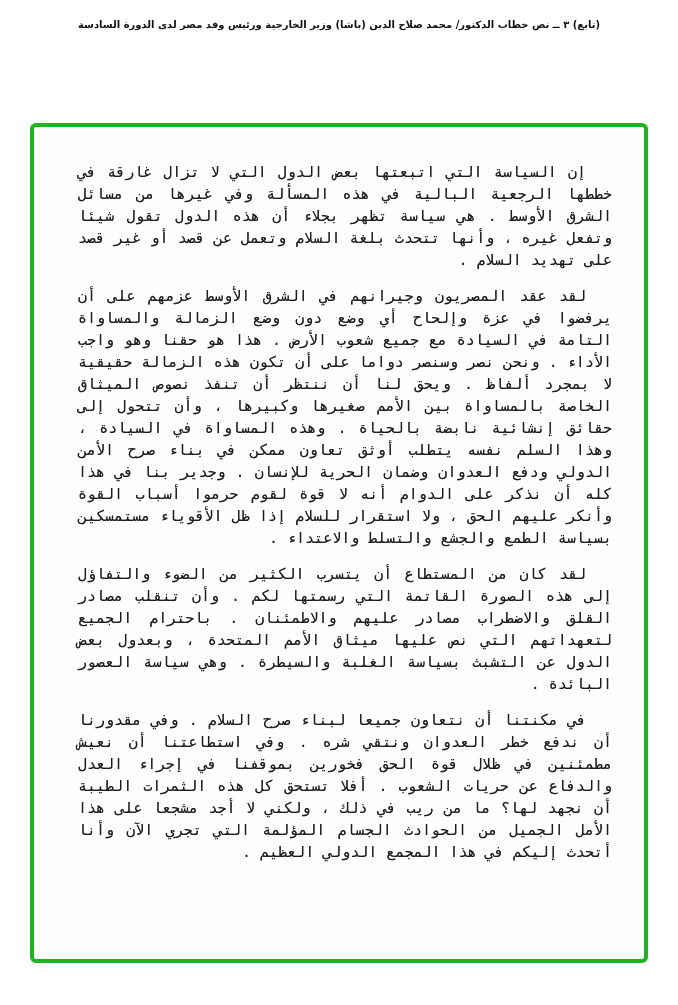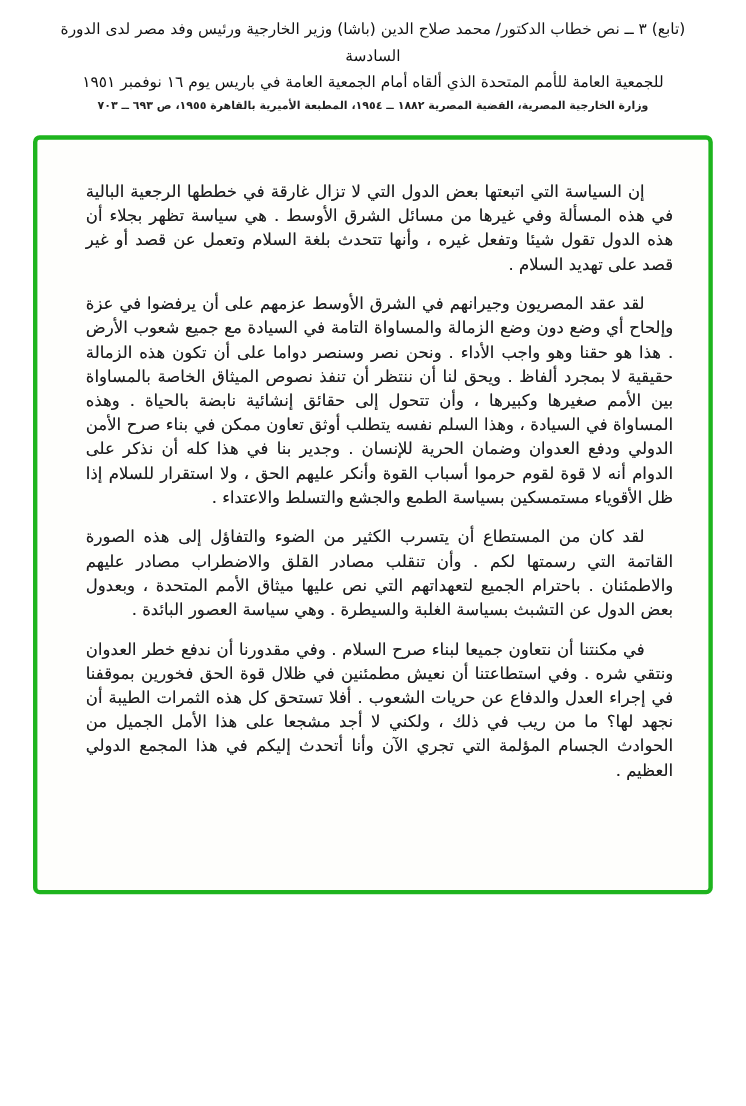--- a/index.html
+++ b/index.html
@@ -15,41 +15,42 @@
     font-family: "DejaVu Sans", sans-serif;
     direction: rtl;
     overflow: hidden;
   }
   .doc-header {
     padding: 16px 34px 0 34px;
     text-align: center;
     color: #111111;
   }
   .header-line {
-    font-size: 14px;
-    font-weight: normal;
+    font-size: 10px;
+    font-weight: bold;
     line-height: 1.7;
     letter-spacing: 0.1px;
   }
   .header-citation {
     font-size: 10px;
     font-weight: bold;
     margin-top: 4px;
     color: #222222;
   }
   .scan-frame {
     position: absolute;
     left: 30px;
     top: 123px;
     width: 618px;
-    height: 690px;
+    height: 840px;
     box-sizing: border-box;
     border: 4px solid var(--frame_border, #1eb41e);
     border-radius: 6px;
     background: #fefefc;
+    font-family: Liberation Mono, monospace;
   }
   .scan-content {
     padding: 36px 32px 0 44px;
     font-size: 15px;
     line-height: 22px;
     color: var(--ink, #1d1d1f);
     text-align: justify;
     text-shadow: 0 0 0.45px rgba(20,20,20,0.55);
   }
   .scan-content p {
@@ -57,22 +58,20 @@
     text-indent: 26px;
   }
 </style>
 </head>
 <body>
 
 <div class="page">
 
   <header class="doc-header">
     <div class="header-line">(تابع) ٣ ــ نص خطاب الدكتور/ محمد صلاح الدين (باشا) وزير الخارجية ورئيس وفد مصر لدى الدورة السادسة</div>
-    <div class="header-line">للجمعية العامة للأمم المتحدة الذي ألقاه أمام الجمعية العامة في باريس يوم ١٦ نوفمبر ١٩٥١</div>
-    <div class="header-citation">وزارة الخارجية المصرية، القضية المصرية ١٨٨٢ ــ ١٩٥٤، المطبعة الأميرية بالقاهرة ١٩٥٥، ص ٦٩٣ ــ ٧٠٣</div>
   </header>
 
   <div class="scan-frame">
     <div class="scan-content">
       <p>إن السياسة التي اتبعتها بعض الدول التي لا تزال غارقة في خططها الرجعية البالية في هذه المسألة وفي غيرها من مسائل الشرق الأوسط . هي سياسة تظهر بجلاء أن هذه الدول تقول شيئا وتفعل غيره ، وأنها تتحدث بلغة السلام وتعمل عن قصد أو غير قصد على تهديد السلام .</p>
       <p>لقد عقد المصريون وجيرانهم في الشرق الأوسط عزمهم على أن يرفضوا في عزة وإلحاح أي وضع دون وضع الزمالة والمساواة التامة في السيادة مع جميع شعوب الأرض . هذا هو حقنا وهو واجب الأداء . ونحن نصر وسنصر دواما على أن تكون هذه الزمالة حقيقية لا بمجرد ألفاظ . ويحق لنا أن ننتظر أن تنفذ نصوص الميثاق الخاصة بالمساواة بين الأمم صغيرها وكبيرها ، وأن تتحول إلى حقائق إنشائية نابضة بالحياة . وهذه المساواة في السيادة ، وهذا السلم نفسه يتطلب أوثق تعاون ممكن في بناء صرح الأمن الدولي ودفع العدوان وضمان الحرية للإنسان . وجدير بنا في هذا كله أن نذكر على الدوام أنه لا قوة لقوم حرموا أسباب القوة وأنكر عليهم الحق ، ولا استقرار للسلام إذا ظل الأقوياء مستمسكين بسياسة الطمع والجشع والتسلط والاعتداء .</p>
       <p>لقد كان من المستطاع أن يتسرب الكثير من الضوء والتفاؤل إلى هذه الصورة القاتمة التي رسمتها لكم . وأن تنقلب مصادر القلق والاضطراب مصادر عليهم والاطمئنان . باحترام الجميع لتعهداتهم التي نص عليها ميثاق الأمم المتحدة ، وبعدول بعض الدول عن التشبث بسياسة الغلبة والسيطرة . وهي سياسة العصور البائدة .</p>
       <p>في مكنتنا أن نتعاون جميعا لبناء صرح السلام . وفي مقدورنا أن ندفع خطر العدوان ونتقي شره . وفي استطاعتنا أن نعيش مطمئنين في ظلال قوة الحق فخورين بموقفنا في إجراء العدل والدفاع عن حريات الشعوب . أفلا تستحق كل هذه الثمرات الطيبة أن نجهد لها؟ ما من ريب في ذلك ، ولكني لا أجد مشجعا على هذا الأمل الجميل من الحوادث الجسام المؤلمة التي تجري الآن وأنا أتحدث إليكم في هذا المجمع الدولي العظيم .</p>
     </div>
   </div>

